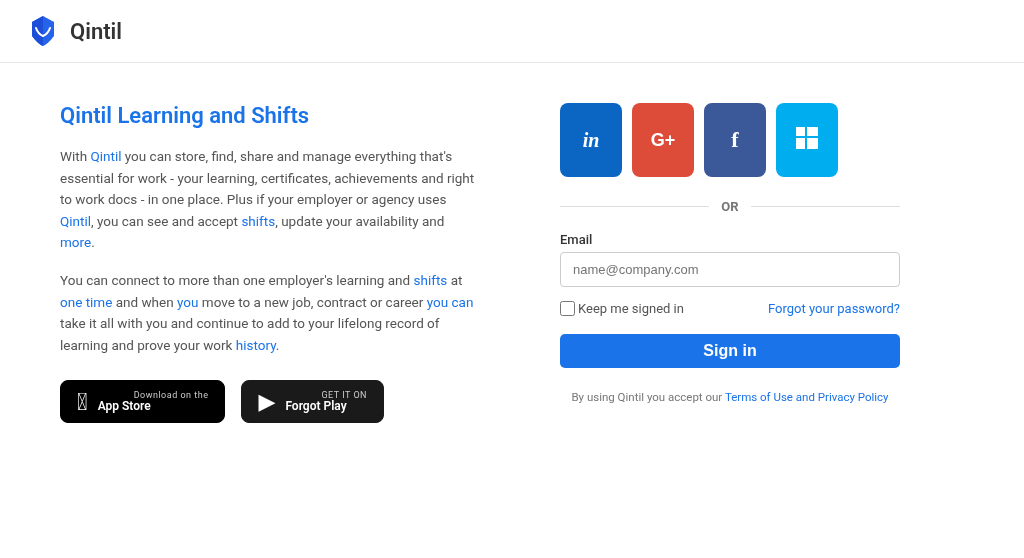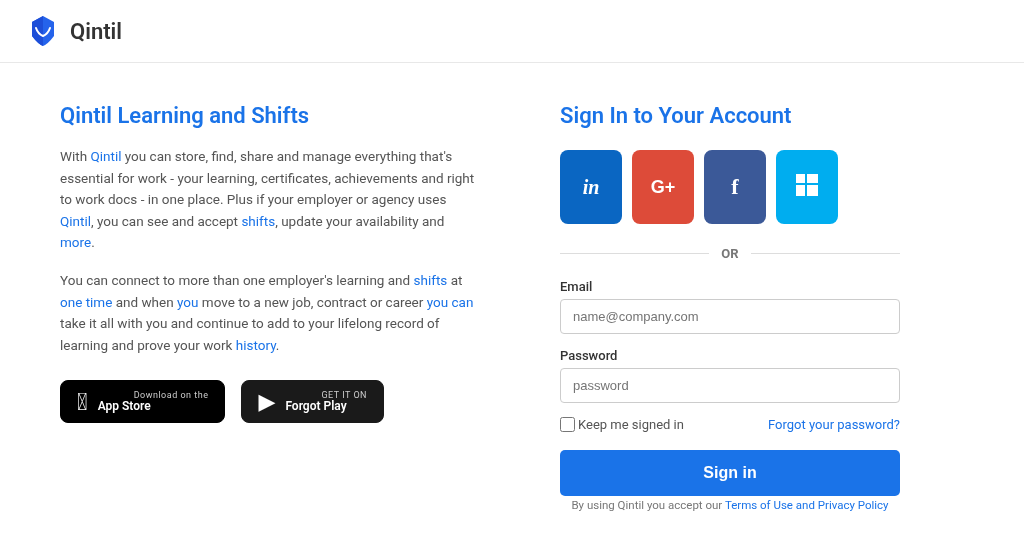--- a/index.html
+++ b/index.html
@@ -197,29 +197,29 @@
       width: 15px;
       height: 15px;
     }
     .forgot-link {
       font-size: 13px;
       color: #1a73e8;
       text-decoration: none;
     }
     .sign-in-btn {
       width: 100%;
-      padding: 14px;
+      padding: 8px;
       background: #1a73e8;
       color: #fff;
       font-size: 16px;
       font-weight: 600;
       border: none;
       border-radius: 5px;
       cursor: pointer;
-      margin-bottom: 2px;
+      margin-bottom: 22px;
     }
     .terms-text {
       font-size: 11.5px;
       color: #777;
       text-align: center;
     }
     .terms-text a {
       color: #1a73e8;
       text-decoration: none;
     }
@@ -264,21 +264,20 @@
         <span style="font-size:22px;">▶</span>
         <div>
           <div class="badge-text-top">GET IT ON</div>
           <div class="badge-text-main">Forgot Play</div>
         </div>
       </a>
     </div>
   </div>
 
   <div class="right-col">
-    <h2>Sign In to Your Account</h2>
 
     
     <div class="social-buttons">
       <button class="social-btn linkedin">
         <span style="font-style:italic; font-family:Georgia,serif; font-size:20px;">in</span>
       </button>
       <button class="social-btn google">
         <span style="font-size:18px; font-weight:700;">G+</span>
       </button>
       <button class="social-btn facebook">
@@ -304,24 +303,20 @@
       <div class="or-line"></div>
     </div>
 
     
     <div class="form-group">
       <label>Email</label>
       <input type="email" placeholder="name@company.com" style="">
     </div>
 
     
-    <div class="form-group">
-      <label>Password</label>
-      <input type="password" placeholder="password" style="">
-    </div>
 
     
     <div class="remember-row">
       <label class="remember-left">
         <input type="checkbox" style="">
         <span>Keep me signed in</span>
       </label>
       <a href="#" class="forgot-link">Forgot your password?</a>
     </div>
 

